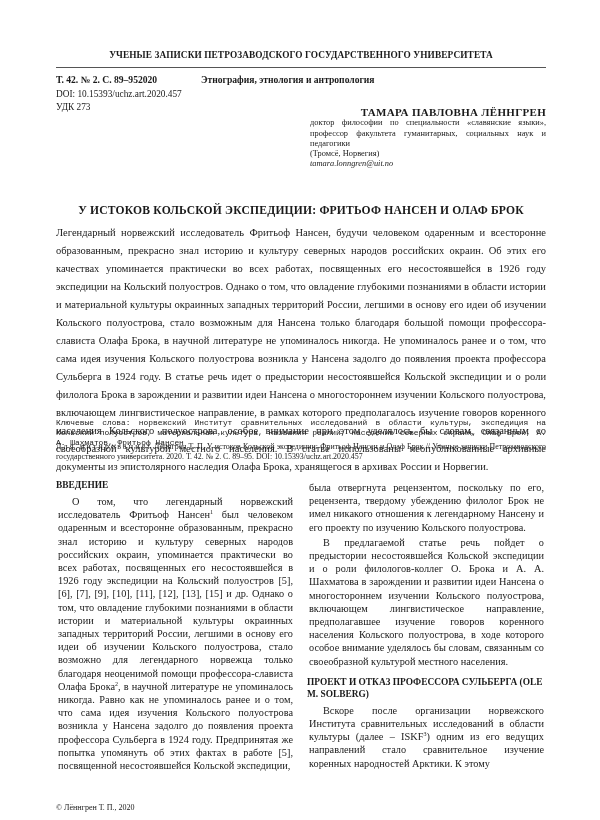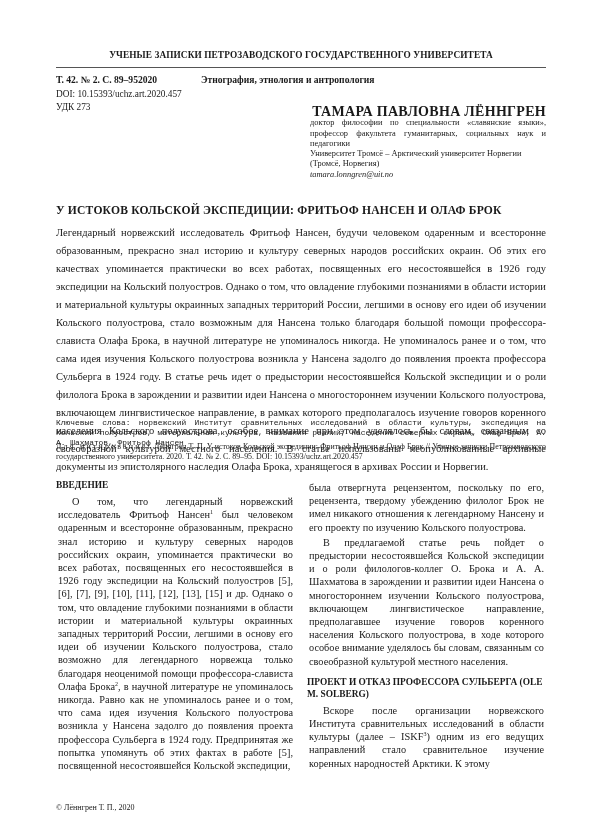--- a/index.html
+++ b/index.html
@@ -7,23 +7,23 @@
          font-family: "Liberation Serif", "DejaVu Serif", serif; color: #1a1a1a; }
   .abs { position: absolute; }
   .journal-title { left: 56px; width: 490px; top: 50px; text-align: center;
                    font-weight: bold; font-size: 9.3px; letter-spacing: 0.1px; }
   .rule { left: 56px; width: 490px; top: 67px; height: 0; border-top: 1px solid #555; }
   .meta-row { left: 56px; width: 490px; top: 74px; font-size: 9.6px; font-weight: bold;
               display: flex; }
   .meta-row .section { position: absolute; left: 145px; }
   .doi { left: 56px; top: 88px; font-size: 9.3px; line-height: 13px; }
   .author-block { left: 310px; width: 236px; top: 107px; font-size: 8.4px; line-height: 10.3px; text-align: justify; }
-  .author-name { text-align: right; font-weight: bold; font-size: 14px; letter-spacing: 0.3px; margin-bottom: 1px; }
+  .author-name { text-align: right; font-weight: bold; font-size: 11px; letter-spacing: 0.3px; margin-bottom: 1px; }
   .author-email { font-style: italic; }
-  .article-title { left: 56px; width: 490px; top: 204px; text-align: left; font-weight: bold;
+  .article-title { left: 56px; width: 490px; top: 204px; text-align: center; font-weight: bold;
                    font-size: 11.6px; letter-spacing: 0.2px; }
   .abstract { left: 56px; width: 490px; top: 224px; font-size: 10.5px; line-height: 18px;
               text-align: justify; text-indent: 0; }
   .keywords { left: 56px; width: 490px; top: 418px; font-size: 7.9px; line-height: 10px; text-align: justify; font-family: Liberation Mono, monospace; }
   .citation { left: 56px; width: 490px; top: 442px; font-size: 7.9px; line-height: 10px; text-align: justify; }
   .spaced { letter-spacing: 2.2px; }
   .col { top: 479px; width: 239px; font-size: 10.3px; line-height: 13.2px; text-align: justify; font-family: Liberation Serif, serif; }
   .col.left { left: 56px; }
   .col.right { left: 307px; }
   .h { font-weight: bold; font-size: 9.4px; line-height: 12px; text-align: left; margin: 0 0 4px 0; }
@@ -46,21 +46,20 @@
 </div>
 
 <div class="abs doi">
   <div>DOI: 10.15393/uchz.art.2020.457</div>
   <div>УДК 273</div>
 </div>
 
 <div class="abs author-block">
   <div class="author-name">ТАМАРА ПАВЛОВНА ЛЁННГРЕН</div>
   <div>доктор философии по специальности «славянские языки», профессор факультета гуманитарных, социальных наук и педагогики</div>
-  <div>Университет Тромсё – Арктический университет Норвегии</div>
   <div>(Тромсё, Норвегия)</div>
   <div class="author-email">tamara.lonngren@uit.no</div>
 </div>
 
 <div class="abs article-title">У ИСТОКОВ КОЛЬСКОЙ ЭКСПЕДИЦИИ: ФРИТЬОФ НАНСЕН И ОЛАФ БРОК</div>
 
 <div class="abs abstract">Легендарный норвежский исследователь Фритьоф Нансен, будучи человеком одаренным и всесторонне образованным, прекрасно знал историю и культуру северных народов российских окраин. Об этих его качествах упоминается практически во всех работах, посвященных его несостоявшейся в 1926 году экспедиции на Кольский полуостров. Однако о том, что овладение глубокими познаниями в области истории и материальной культуры окраинных западных территорий России, легшими в основу его идеи об изучении Кольского полуострова, стало возможным для Нансена только благодаря большой помощи профессора-слависта Олафа Брока, в научной литературе не упоминалось никогда. Не упоминалось ранее и о том, что сама идея изучения Кольского полуострова возникла у Нансена задолго до появления проекта профессора Сульберга в 1924 году. В статье речь идет о предыстории несостоявшейся Кольской экспедиции и о роли филолога Брока в зарождении и развитии идеи Нансена о многостороннем изучении Кольского полуострова, включающем лингвистическое направление, в рамках которого предполагалось изучение говоров коренного населения Кольского полуострова, особое внимание при этом уделялось бы словам, связанным со своеобразной культурой местного населения. В статье использованы неопубликованные архивные документы из эпистолярного наследия Олафа Брока, хранящегося в архивах России и Норвегии.</div>
 
 <div class="abs keywords">Ключевые слова: норвежский Институт сравнительных исследований в области культуры, экспедиция на Кольский полуостров, материальная культура, названия реалий, население северных окраин, Олаф Брок, А. А. Шахматов, Фритьоф Нансен</div>
 

